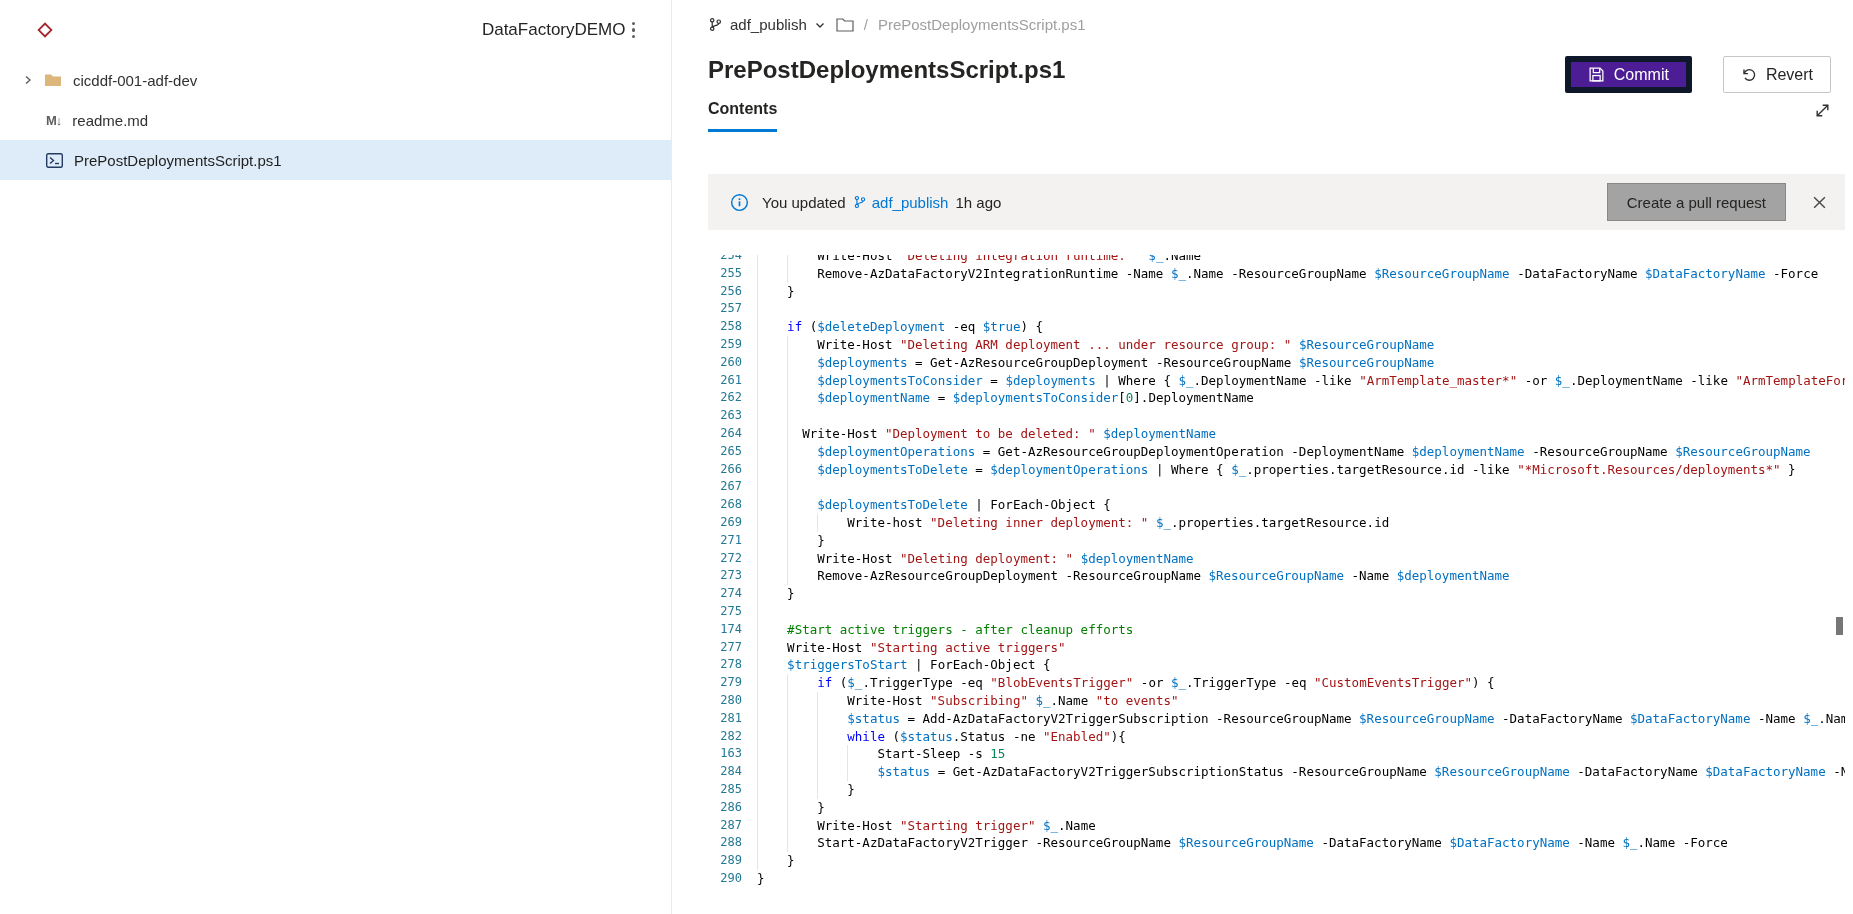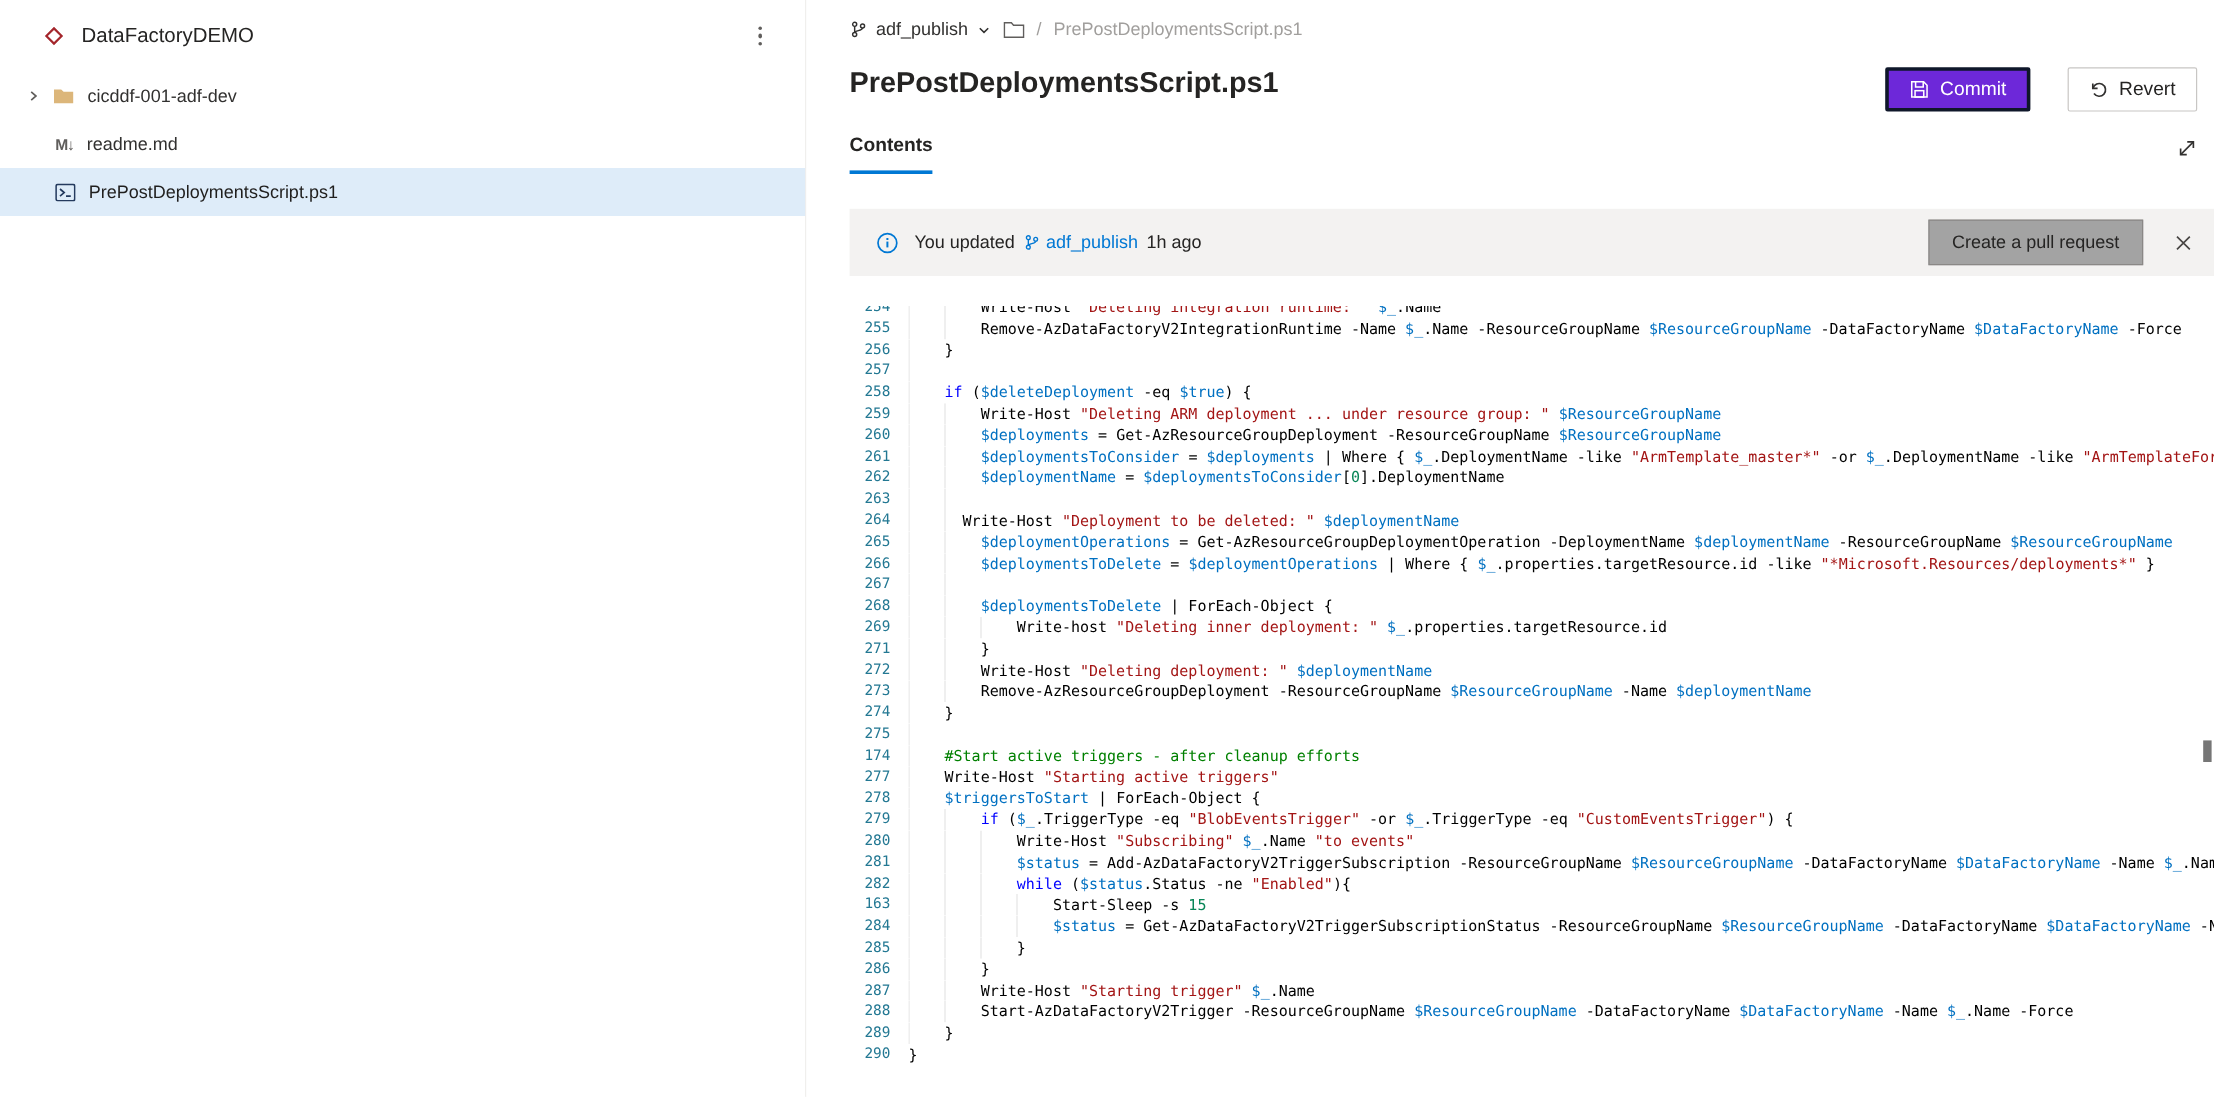--- a/index.html
+++ b/index.html
@@ -5,21 +5,21 @@
   * { box-sizing: border-box; }
   html,body { margin:0; padding:0; }
   body {
     width:1853px; height:914px; position:relative; overflow:hidden;
     background:#ffffff; color:#323130;
     font-family:"Liberation Sans", sans-serif;
   }
 
   
   .sidebar { position:absolute; left:0; top:0; width:672px; height:100%; background:#fff; border-right:1px solid #edebe9; }
-  .sb-header { display:flex; align-items:center; height:60px; padding:0 28px 0 36px; }
+  .sb-header { display:flex; align-items:center; height:60px; padding:0 28px 0 36px;text-align:right; }
   .sb-title { font-size:17px; color:#252423; margin-left:14px; flex:1; }
   .kebab { display:flex; flex-direction:column; gap:3px; padding:6px; cursor:pointer; margin-right:2px;}
   .kebab i { width:3.5px; height:3.5px; border-radius:50%; background:#605e5c; }
   .tree-row { display:flex; align-items:center; height:40px; font-size:15px; color:#323130; cursor:pointer; }
   .row-folder { padding-left:22px; }
   .row-folder .chev { margin-right:10px; display:flex; }
   .row-file { padding-left:46px; }
   .tree-row .t-icon { margin-right:11px; display:flex; align-items:center; }
   .md-glyph { font-weight:bold; font-size:13px; color:#605e5c; letter-spacing:-1px; }
   .tree-row.selected { background:#deecf9; color:#201f1e; }
@@ -29,24 +29,24 @@
 
   .breadcrumb { position:absolute; left:36px; top:16px; display:flex; align-items:center; gap:10px; font-size:15px; color:#323130; }
   .bc-branch { display:flex; align-items:center; gap:7px; cursor:pointer; }
   .bc-sep { color:#a19f9d; }
   .bc-file { color:#a19f9d; }
 
   .page-title { position:absolute; left:36px; top:56px; margin:0; font-size:24px; font-weight:600; color:#252423; }
 
   .action-buttons { position:absolute; right:22px; top:56px; display:flex; gap:31px; }
   .btn { height:37px; display:flex; align-items:center; gap:9px; font-size:16px; padding:0 17px; border-radius:2px; cursor:pointer; font-family:inherit; }
-  .btn-primary { background:#6d28d9; border:3px solid #0f172a; color:#fff; }
+  .btn-primary { background:#4c1d95; border:6px solid #0f172a; color:#fff; }
   .btn-default { background:#fff; border:1px solid #c8c6c4; color:#252423; }
 
-  .tabs { position:absolute; left:36px; top:113px; right:22px; height:34px; }
+  .tabs { position:absolute; left:36px; top:100px; right:22px; height:34px; }
   .tab { display:inline-block; font-size:16px; font-weight:600; color:#252423; padding-bottom:11px; border-bottom:3px solid #0078d4; cursor:pointer; }
   .expand-btn { position:absolute; right:0; top:2px; cursor:pointer; display:flex; }
 
   .notification { position:absolute; left:36px; right:8px; top:174px; height:56px; background:#f3f2f1; display:flex; align-items:center; padding:0 14px 0 22px; gap:13px; }
   .n-text { flex:1; display:flex; align-items:flex-end; gap:7px; font-size:15px; color:#252423; }
   .n-branch { color:#0078d4; display:flex; align-items:center; gap:5px; cursor:pointer; }
   .n-branch a { color:#0078d4; text-decoration:none; }
   .pr-button { height:38px; background:#a3a3a3; border:1px solid #8a8886; color:#252423; font-size:15px; padding:0 19px; font-family:inherit; cursor:pointer; }
   .n-close { margin-left:9px; cursor:pointer; display:flex; padding:4px; }
 

